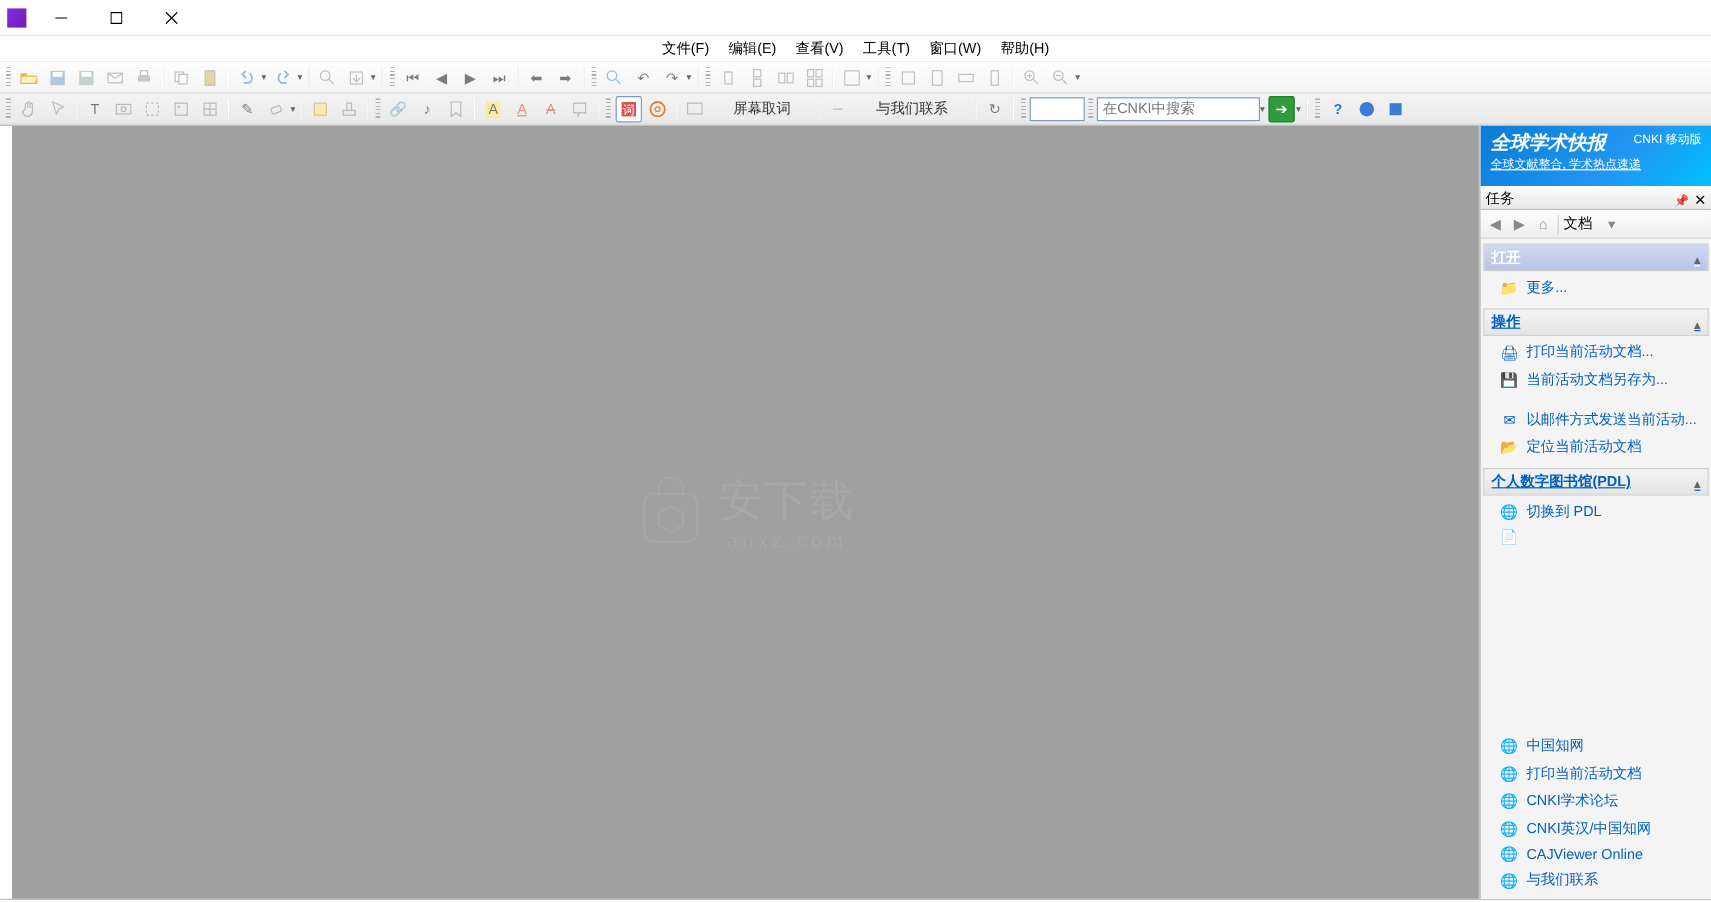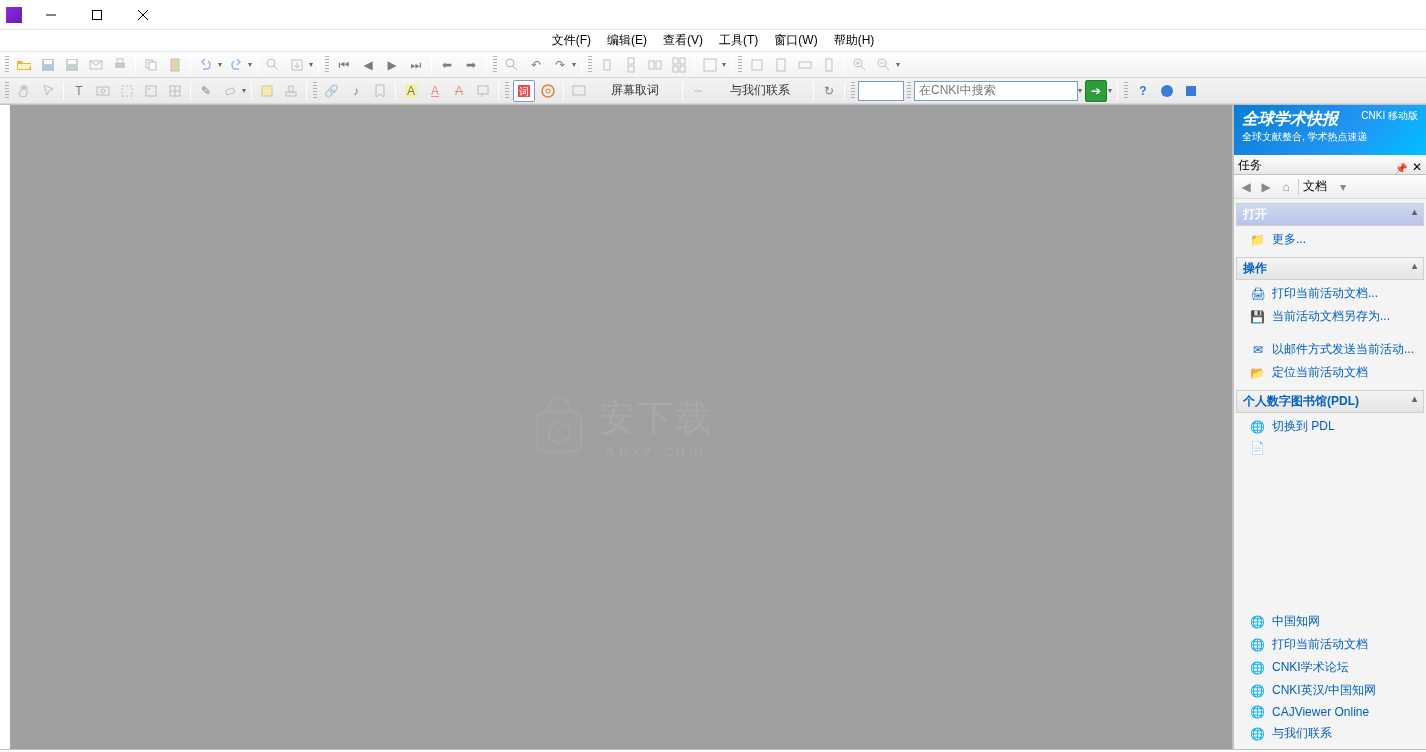--- a/index.html
+++ b/index.html
@@ -13,39 +13,39 @@
 .menubar { height: 22px; display: flex; align-items: center; padding: 0 4px; background: #fff; border-bottom: 1px solid #e5e5e5; justify-content: center; }
 .menu-item { padding: 2px 8px; font-size: 12px; color: #000; }
 .toolbar-container { background: linear-gradient(to bottom,#fdfdfd 0%,#e9e9e9 100%); border-bottom: 1px solid #c0c0c0; }
 .toolbar-row { height: 26px; display: flex; align-items: center; padding: 0 2px; border-bottom: 1px solid #d8d8d8; }
 .tb-grip { width: 4px; height: 18px; margin: 0 3px; background: repeating-linear-gradient(to bottom,#b0b0b0 0 1px,transparent 1px 3px); }
 .tb-btn { width: 22px; height: 22px; display: flex; align-items: center; justify-content: center; margin: 0 1px; border-radius: 2px; }
 .tb-btn.disabled { opacity: 0.5; }
 .tb-sep { width: 1px; height: 18px; margin: 0 3px; background: #c8c8c8; border-right: 1px solid #fff; }
 .tb-drop { width: 8px; margin-left: -2px; font-size: 8px; color: #666; text-align:center; }
 .tb-text { font-size: 12px; margin: 0 20px; color: #333; }
-.search-input { width: 164px; height: 20px; border: 1px solid #7a9cc6; font-size: 12px; padding: 0 4px; color: #777; background: #fff; }
+.search-input { width: 136px; height: 20px; border: 1px solid #7a9cc6; font-size: 12px; padding: 0 4px; color: #777; background: #fff; }
 .search-input-sm { width: 46px; }
 .content-area { display: flex; height: 644px; padding-left: 10px; }
 .canvas { flex: 1; background: #a0a0a0; position: relative; border-right: 1px solid #c0c0c0; }
 .watermark { position: absolute; top: 50%; left: 50%; transform: translate(-50%,-50%); color: #b0b0b0; text-align: center; opacity: 0.5; }
 .watermark .wm-text { font-size: 36px; letter-spacing: 2px; }
 .watermark .wm-sub { font-size: 16px; letter-spacing: 4px; }
 .side-panel { width: 193px; background: #f4f4f4; display: flex; flex-direction: column; border-left: 1px solid #c0c0c0; }
 .banner { height: 50px; background: linear-gradient(135deg,#0a7cd5 0%,#2196f3 60%,#00c0ff 100%); color: #fff; padding: 4px 8px; font-style: italic; }
 .banner .b1 { font-size: 16px; font-weight: bold; }
 .banner .cnki { float: right; font-size: 10px; font-style: normal; }
-.banner .b2 { font-size: 10px; font-style: normal; }
+.banner .b2 { font-size: 10px; font-style: normal; text-decoration: underline; }
 .panel-title { height: 20px; background: linear-gradient(to bottom,#fdfdfd,#e8e8e8); border-bottom: 1px solid #c0c0c0; display: flex; align-items: flex-end; padding: 0 4px; font-size: 12px; }
 .panel-title .spacer { flex: 1; }
 .panel-title .pin { font-size: 10px; }
 .panel-subnav { height: 24px; display: flex; align-items: center; padding: 0 4px; gap: 4px; border-bottom: 1px solid #d8d8d8; background: linear-gradient(to bottom,#fdfdfd,#eee); }
 .nav-icon { width: 16px; height: 16px; display: flex; align-items: center; justify-content: center; font-size: 12px; color: #888; }
 .panel-body { flex: 1; overflow: auto; padding: 4px 2px; }
-.section-hdr { background: linear-gradient(to bottom,#f4f4f4,#e4e4e4); border: 1px solid #d0d0d0; padding: 2px 6px; font-size: 12px; font-weight: bold; color: #0060c0; display: flex; align-items: flex-start; margin-bottom: 2px; }
+.section-hdr { background: linear-gradient(to bottom,#f4f4f4,#e4e4e4); border: 1px solid #d0d0d0; padding: 2px 6px; font-size: 12px; font-weight: bold; color: #0060c0; display: flex; align-items: flex-end; margin-bottom: 2px; text-decoration: underline; }
 .section-hdr.sel { background: linear-gradient(to bottom,#d0d8f0,#b8c4e8); color: #fff; }
 .section-hdr .spacer { flex: 1; }
 .section-hdr .chev { font-size: 10px; color: #666; }
 .section-item { display: flex; align-items: center; padding: 3px 6px 3px 14px; font-size: 12px; color: #0060c0; gap: 6px; }
 .section-item .i { width: 16px; height: 14px; display: flex; align-items: center; justify-content: center; font-size: 12px; }
 .links-block { margin-top: auto; padding: 4px 2px; }
 .statusbar { height: 20px; background: linear-gradient(to bottom,#fdfdfd,#e8e8e8); border-top: 1px solid #c0c0c0; display: flex; align-items: center; padding: 0 4px; font-size: 12px; }
 
 .ic { width: 16px; height: 16px; }
 </style>

